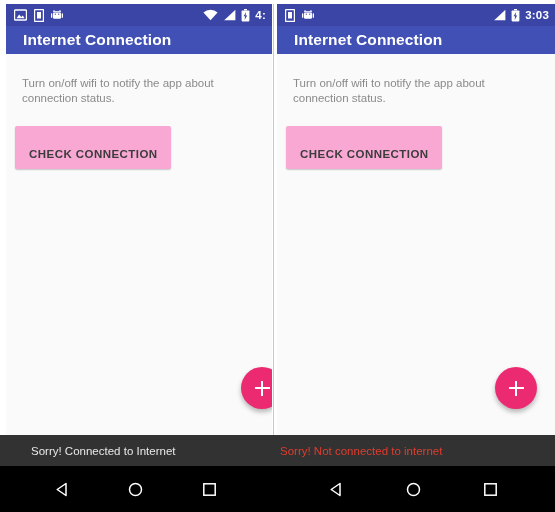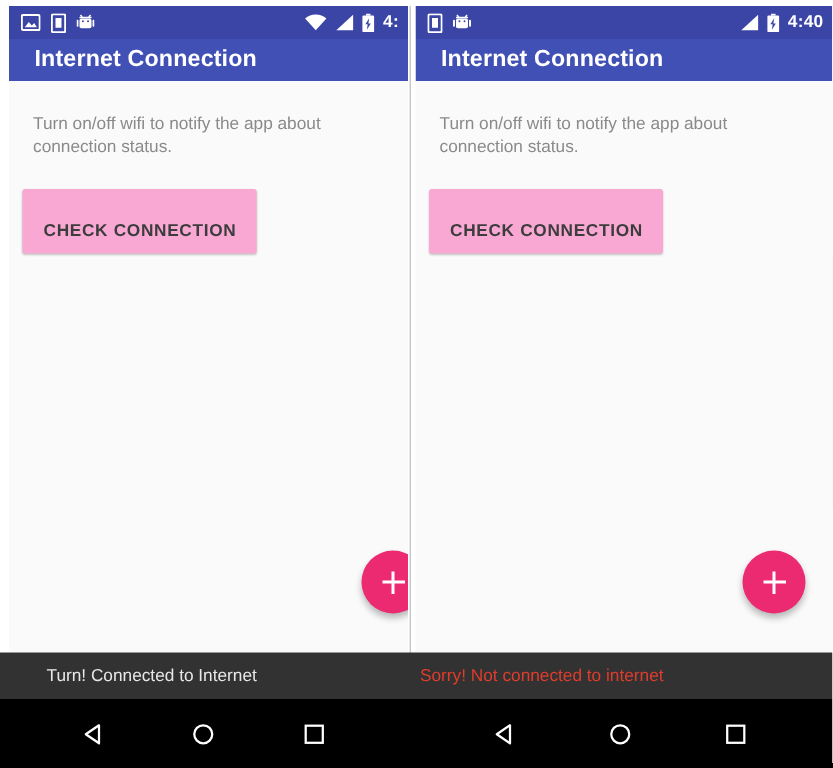--- a/index.html
+++ b/index.html
@@ -273,41 +273,41 @@
         </div>
         <div class="sb-right">
           <svg class="sb-ico" width="13" height="12" viewBox="0 0 13 12">
             <path d="M12.4 0.8 L12.4 11.2 L1.2 11.2 Z" fill="#fff"></path>
           </svg>
           <svg class="sb-ico" width="9" height="13" viewBox="0 0 9 13">
             <rect x="3" y="0" width="3" height="1.4" fill="#fff"></rect>
             <rect x="0.6" y="1.4" width="7.8" height="11" rx="0.8" fill="#fff"></rect>
             <path d="M5.1 3.1 L2.6 7.2 L4.1 7.2 L3.6 10.9 L6.2 6.6 L4.6 6.6 Z" fill="#3a45a6"></path>
           </svg>
-          <span class="sb-time">4:40</span>
+          <span class="sb-time">3:03</span>
         </div>
       </div>
 
       <div class="appbar">
         <span class="appbar-title">Internet Connection</span>
       </div>
 
       <div class="content">
         <div class="body-text">Turn on/off wifi to notify the app about connection status.</div>
         <button class="btn-check">CHECK CONNECTION</button>
         <div class="fab">
           <span class="fab-plus"></span>
         </div>
       </div>
     </div>
   </div>
 
   <div class="snackbars">
     <div class="snackbar snackbar-left">
-      <span class="snack-text snack-ok">Turn! Connected to Internet</span>
+      <span class="snack-text snack-ok">Sorry! Connected to Internet</span>
     </div>
     <div class="snackbar snackbar-right">
       <span class="snack-text snack-err">Sorry! Not connected to internet</span>
     </div>
   </div>
 
   <div class="navbars">
     <div class="navbar navbar-left">
       <svg class="nav-btn" width="17" height="17" viewBox="0 0 17 17">
         <path d="M12 2.5 L3.2 8.5 L12 14.5 Z" fill="none" stroke="#fff" stroke-width="1.5" stroke-linejoin="round"></path>

